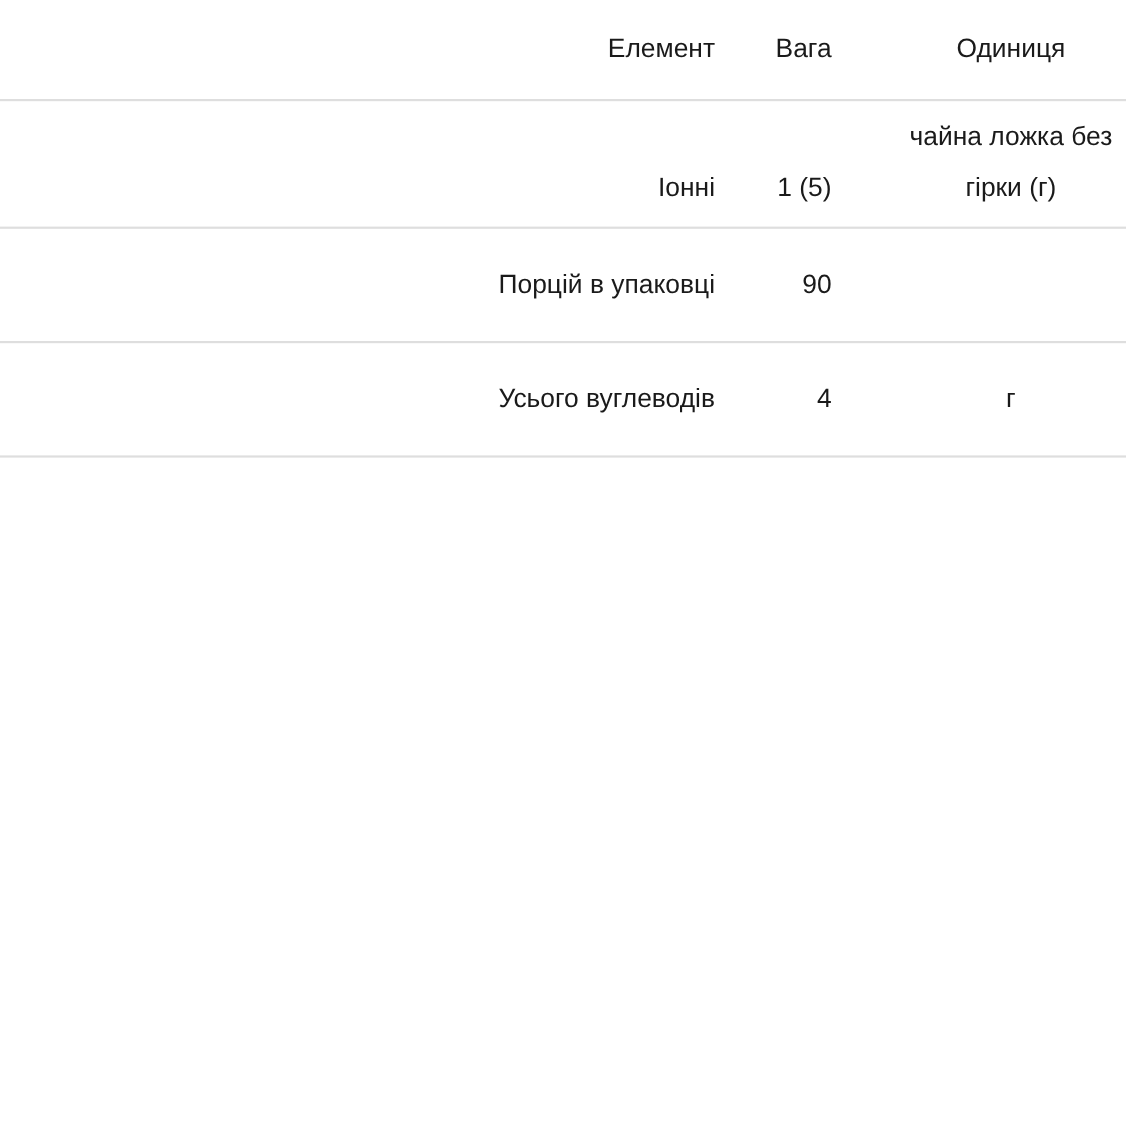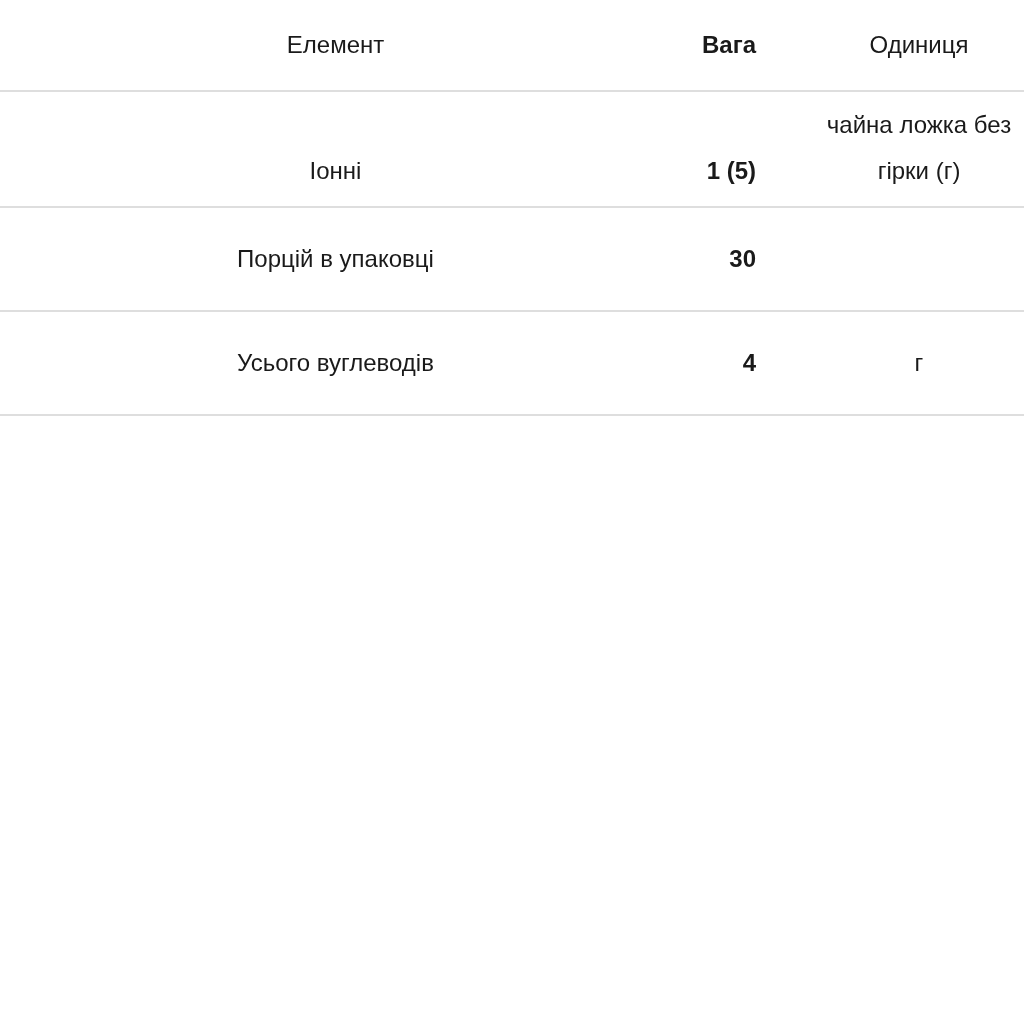--- a/index.html
+++ b/index.html
@@ -13,22 +13,22 @@
   col.c2 { width: 140px; }
   col.c3 { width: 234px; }
   td, th {
     border-bottom: 2px solid #dedede;
     font-weight: normal;
     line-height: 46px;
     vertical-align: bottom;
     padding: 0;
   }
   th { height: 90px; vertical-align: middle; text-align: left; }
-  td.name, th.name { padding-left: 21px; text-align: center; }
-  td.weight, th.weight { text-align: right; padding-right: 34px; font-weight: bold; }
+  td.name, th.name { padding-left: 21px; text-align: right; }
+  td.weight, th.weight { text-align: right; padding-right: 34px; }
   td.unit, th.unit { padding-left: 24px; text-align: center; }
   tr.r1 td { height: 102px; padding-bottom: 12px; }
   tr.tall td { height: 120px; padding-bottom: 28px; }
   tr.std td { height: 102px; vertical-align: middle; }
   tr.last td { border-bottom: none; padding-bottom: 0; vertical-align: top; padding-top: 30px; }
 </style>
 </head>
 <body>
 
 <table>
@@ -45,21 +45,21 @@
     </tr>
   </thead>
   <tbody>
     <tr class="r1">
       <td class="name">Іонні</td>
       <td class="weight">1 (5)</td>
       <td class="unit">чайна ложка без гірки (г)</td>
     </tr>
     <tr class="std">
       <td class="name">Порцій в упаковці</td>
-      <td class="weight">30</td>
+      <td class="weight">90</td>
       <td class="unit"></td>
     </tr>
     <tr class="std">
       <td class="name">Усього вуглеводів</td>
       <td class="weight">4</td>
       <td class="unit">г</td>
     </tr>
   </tbody>
 </table>
 

